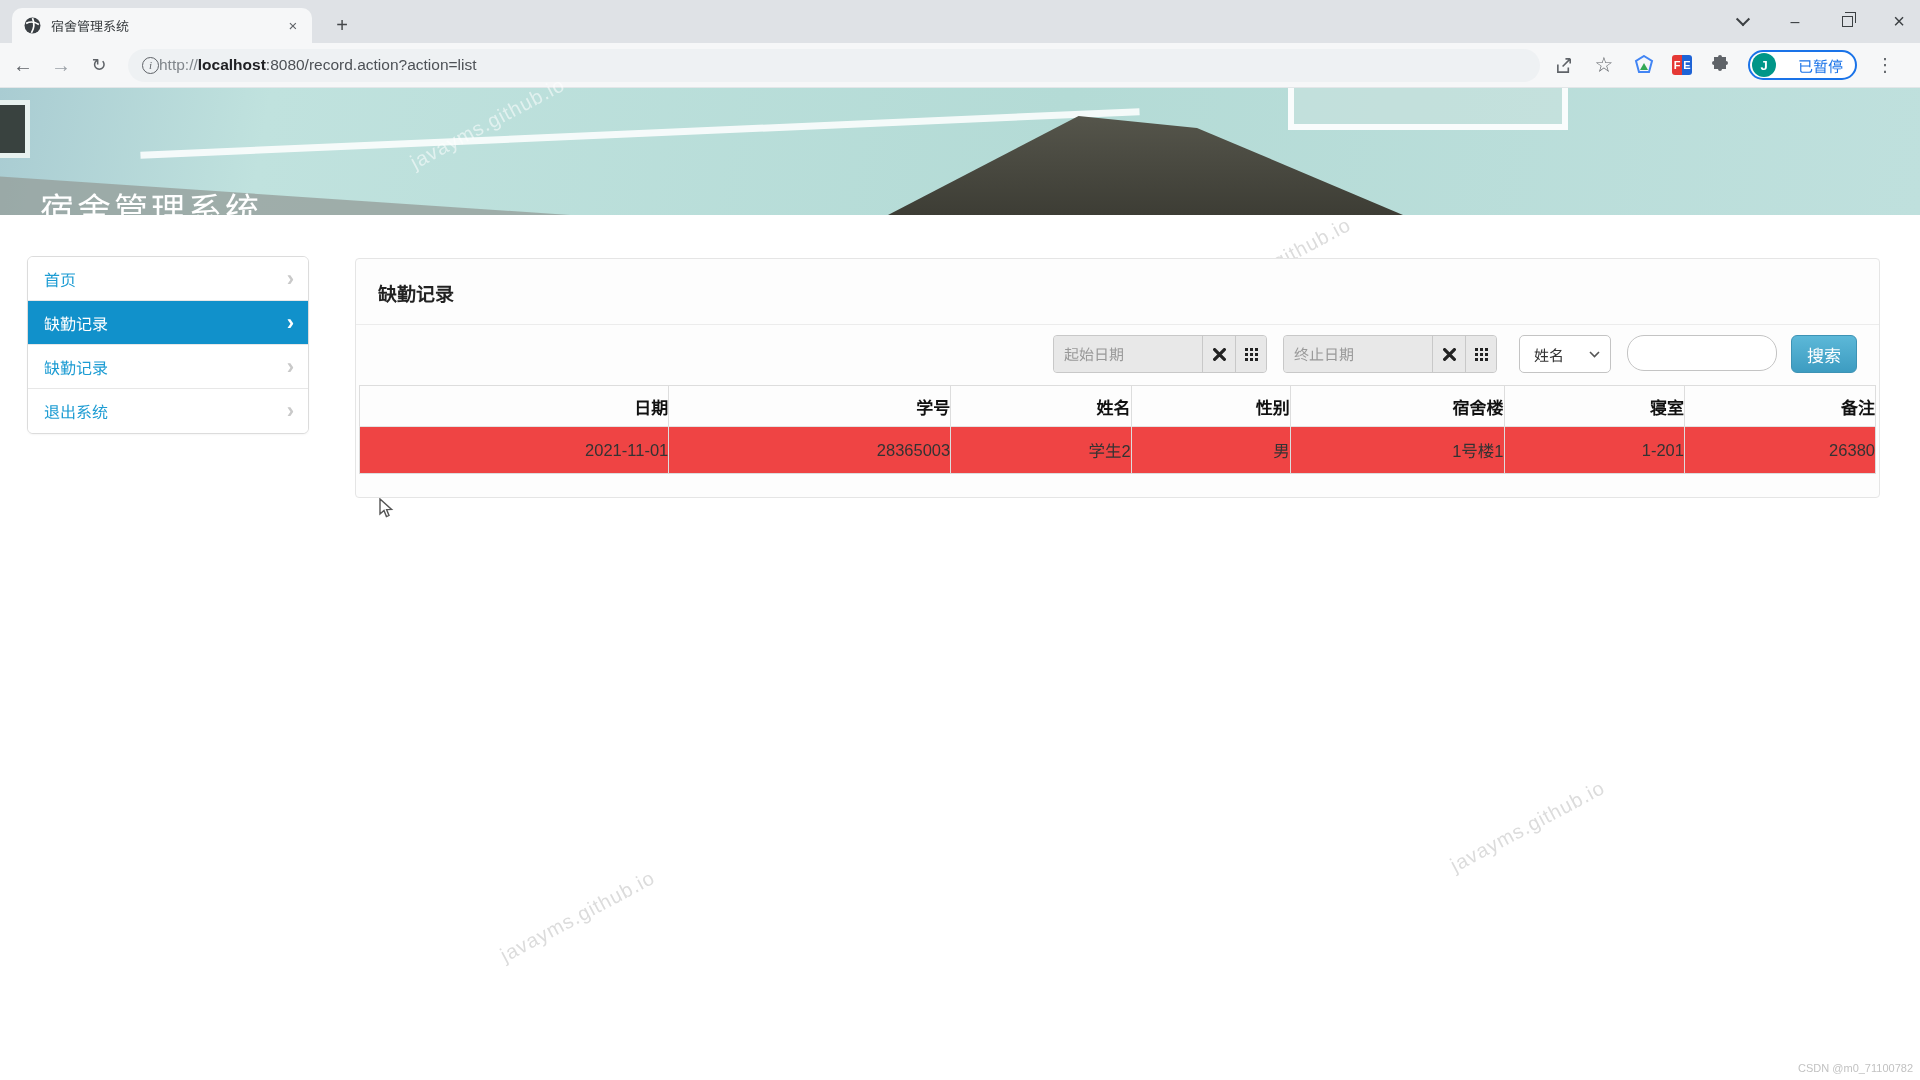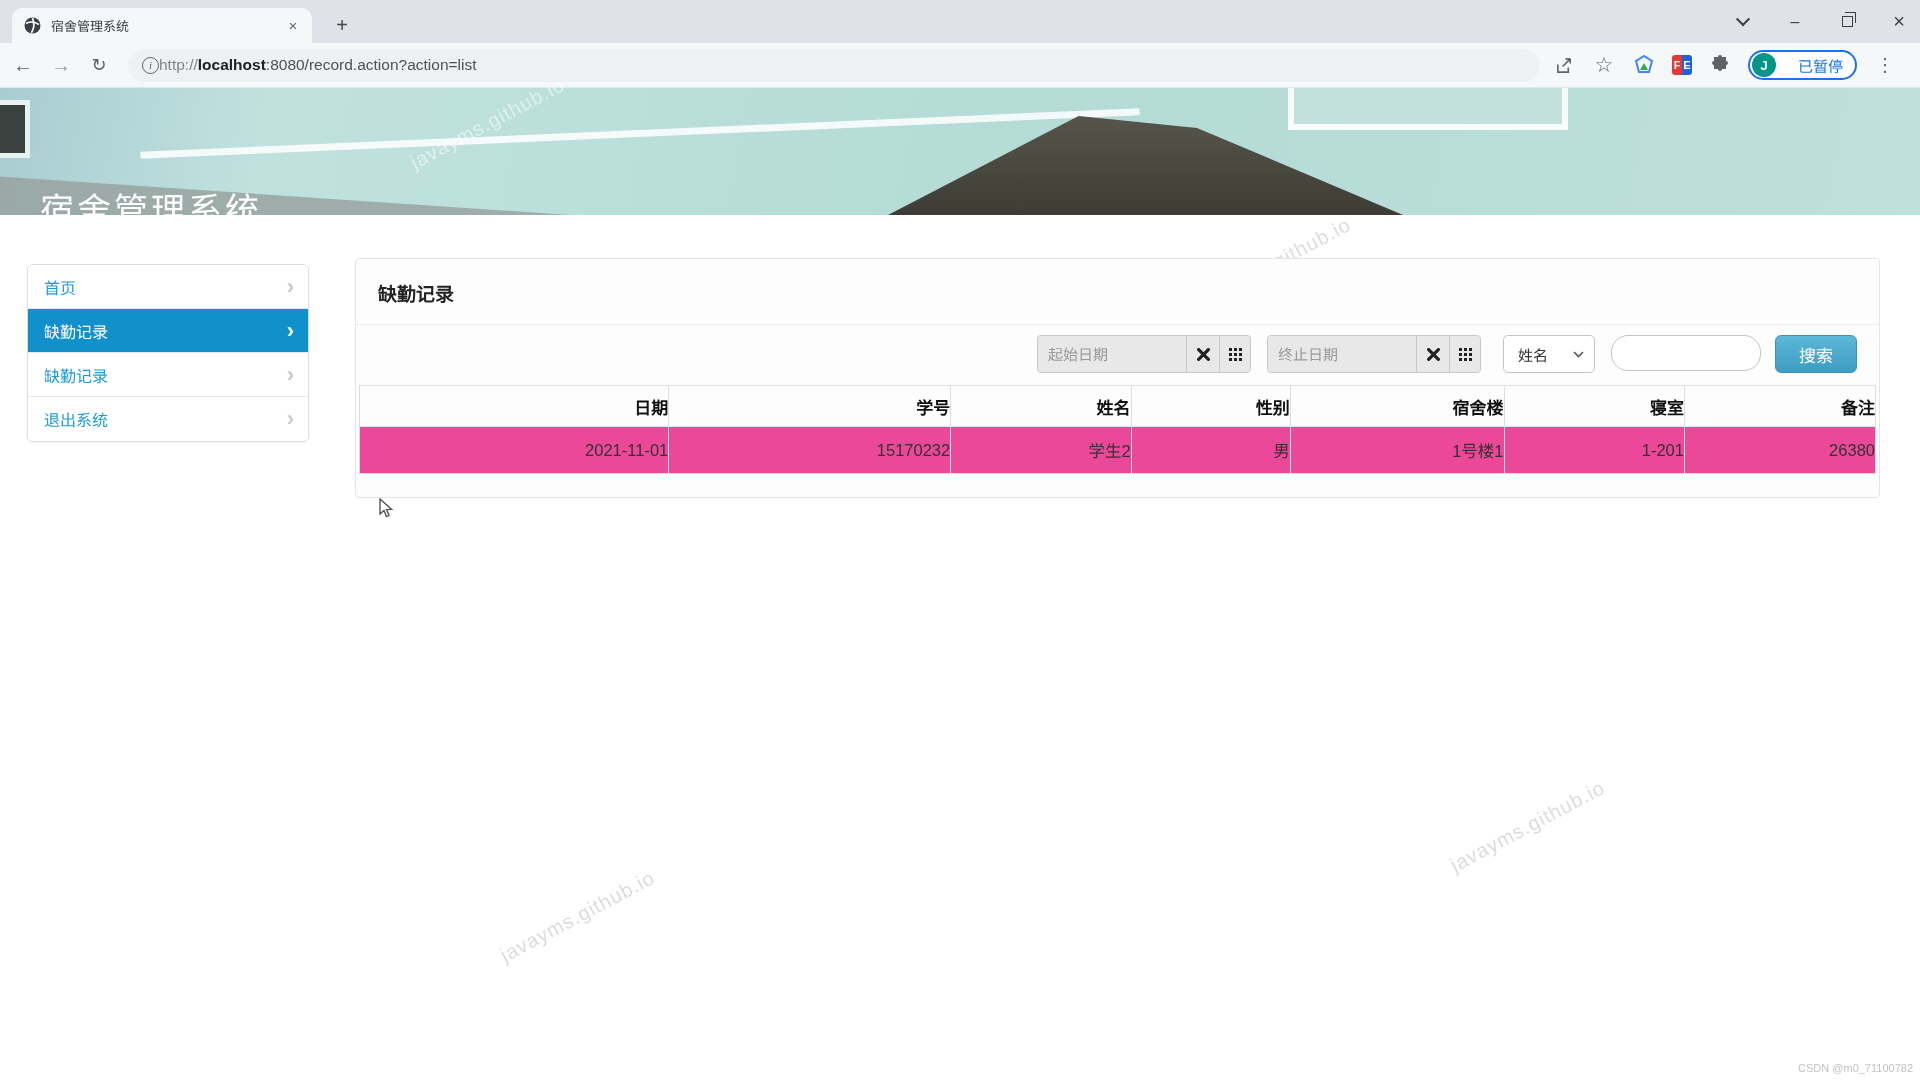--- a/index.html
+++ b/index.html
@@ -70,21 +70,21 @@
     font-weight:400; letter-spacing:3px; }
 
   
   .wm { position:absolute; font-size:20px; letter-spacing:1px; transform:rotate(-28deg);
     white-space:nowrap; pointer-events:none; }
   .wm-banner { color:rgba(255,255,255,.55); }
   .wm-page { color:#dcdcdc; }
   .csdn-mark { position:absolute; right:7px; bottom:6px; color:#c2c2c2; font-size:11px; }
 
   
-  .sidebar { position:absolute; left:27px; top:264px; width:282px; background:#fff;
+  .sidebar { position:absolute; left:27px; top:256px; width:282px; background:#fff;
     border:1px solid #dcdcdc; border-radius:6px; overflow:hidden;
     box-shadow:0 1px 2px rgba(0,0,0,.04); }
   .side-item { height:44px; display:flex; align-items:center; justify-content:space-between;
     padding:0 14px 0 16px; border-bottom:1px solid #e7e7e7; background:#fff; cursor:pointer; }
   .side-item:last-child { border-bottom:none;text-align:center; }
   .side-item .lbl { color:#1d9cd3; font-size:16px; }
   .side-item .arrow { color:#c9c9c9; font-size:22px; font-weight:700; line-height:1; }
   .side-item.active { background:#1191cb; }
   .side-item.active .lbl, .side-item.active .arrow { color:#fff; }
 
@@ -101,31 +101,31 @@
     font-size:15px; color:#555; outline:none; font-family:inherit; }
   .date-input::placeholder { color:#999; }
   .grp-btn { width:33px; height:100%; border-left:1px solid #c8c8c8; background:#e8e8e8;
     display:flex; align-items:center; justify-content:center; cursor:pointer; }
   .select-box { margin-left:22px; width:92px; height:38px; border:1px solid #c4c4c4; border-radius:5px;
     background:#fff; display:flex; align-items:center; justify-content:space-between;
     padding:0 10px 0 14px; font-size:15px; color:#333; cursor:pointer; }
   .keyword-input { margin-left:16px; width:150px; height:36px; border:1px solid #c4c4c4;
     border-radius:17px; background:#fff; padding:0 14px; font-size:15px; color:#333; outline:none;
     font-family:inherit; }
-  .search-btn { margin-left:14px; width:82px; height:38px; border:1px solid #3d93b5; border-radius:6px;
+  .search-btn { margin-left:14px; width:66px; height:38px; border:1px solid #3d93b5; border-radius:6px;
     background:linear-gradient(180deg,#5cb8d8,#3d9cc1); color:#fff; font-size:17px; cursor:pointer;
     font-family:inherit; }
 
   .rec-table { width:calc(100% - 6px); margin:2px 3px 0 3px; border-collapse:collapse;
     border-top:1px solid #ddd; border-bottom:1px solid #ddd; }
   .rec-table th, .rec-table td { border-left:1px solid #ddd; border-right:1px solid #ddd;
     text-align:right; padding:0 0 0 13px; }
   .rec-table th { height:41px; font-size:17px; color:#111; font-weight:700; background:#fdfdfd;
     border-bottom:1px solid #e3e3e3; }
-  .rec-table td { height:47px; font-size:16.5px; color:#333; background:#ec4899; }
+  .rec-table td { height:47px; font-size:16.5px; color:#333; background:#ef4444; }
 
   
   .cursor { position:absolute; left:378px; top:498px; }
 
   .c0{width:20.4%}.c1{width:18.6%}.c2{width:11.9%}.c3{width:10.5%}.c4{width:14.1%}.c5{width:11.9%}.c6{width:12.6%}
 </style>
 </head>
 <body>
 
 <div class="stage">
@@ -296,21 +296,21 @@
           <th class="c2">姓名</th>
           <th class="c3">性别</th>
           <th class="c4">宿舍楼</th>
           <th class="c5">寝室</th>
           <th class="c6">备注</th>
         </tr>
       </thead>
       <tbody>
         <tr>
           <td>2021-11-01</td>
-          <td>15170232</td>
+          <td>28365003</td>
           <td>学生2</td>
           <td>男</td>
           <td>1号楼1</td>
           <td>1-201</td>
           <td>26380</td>
         </tr>
       </tbody>
     </table>
   </div>
 

